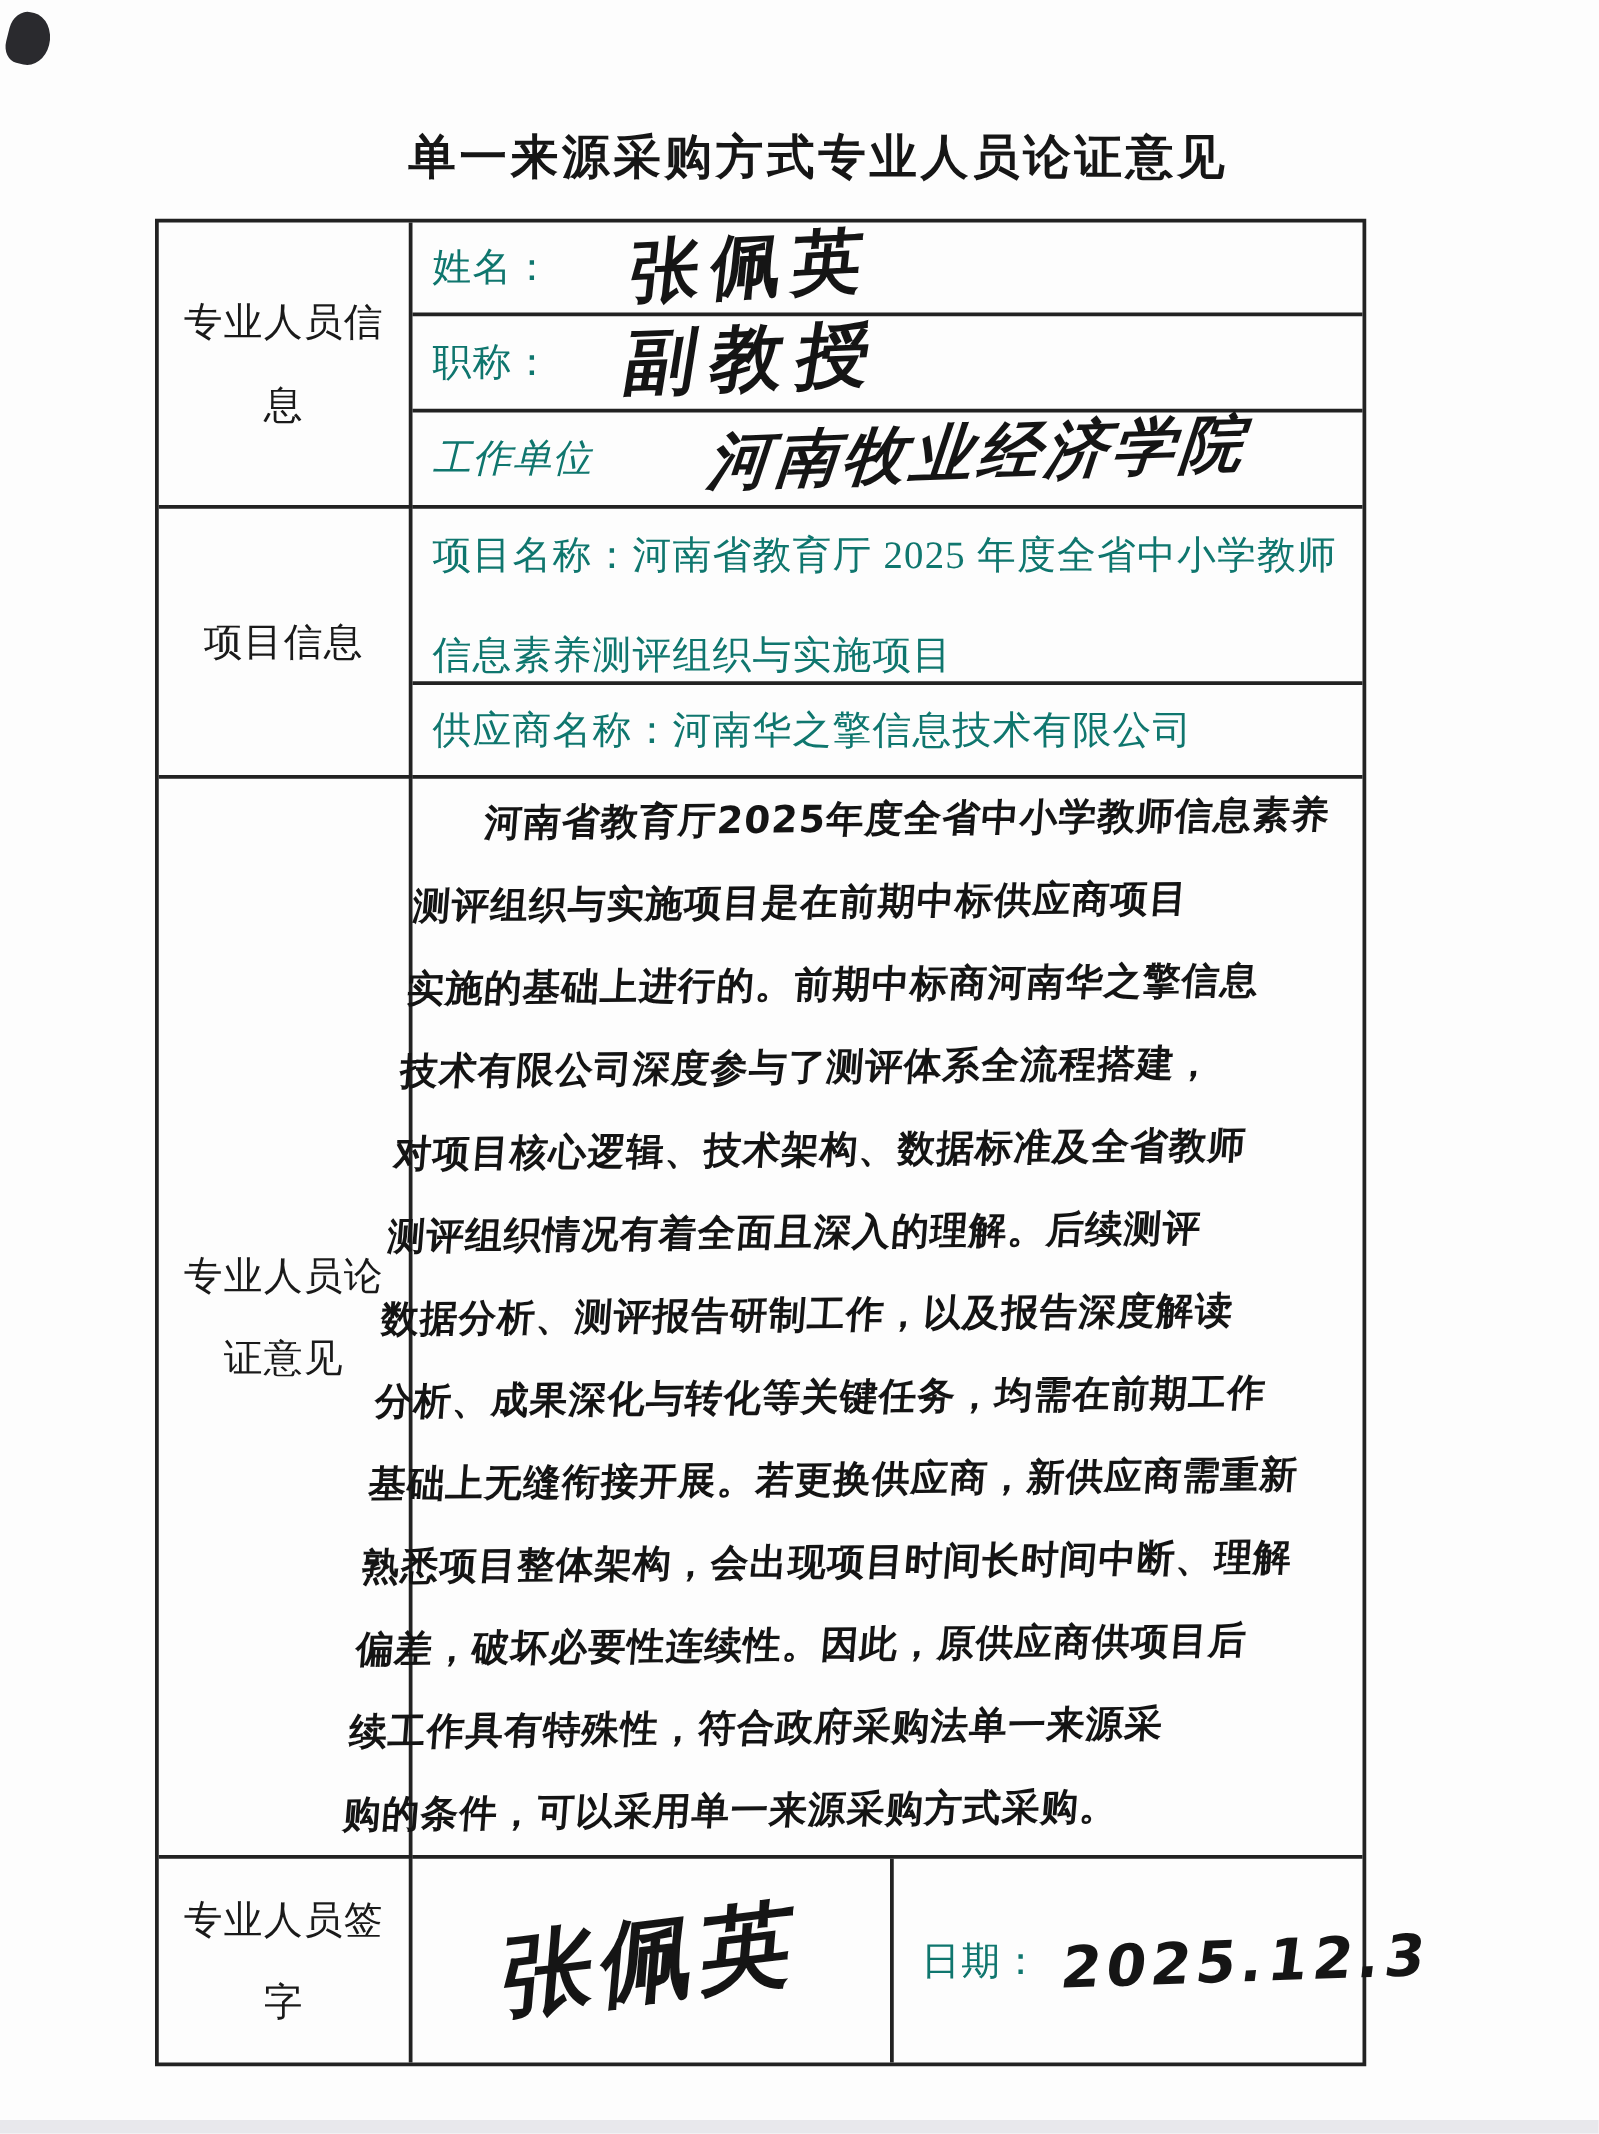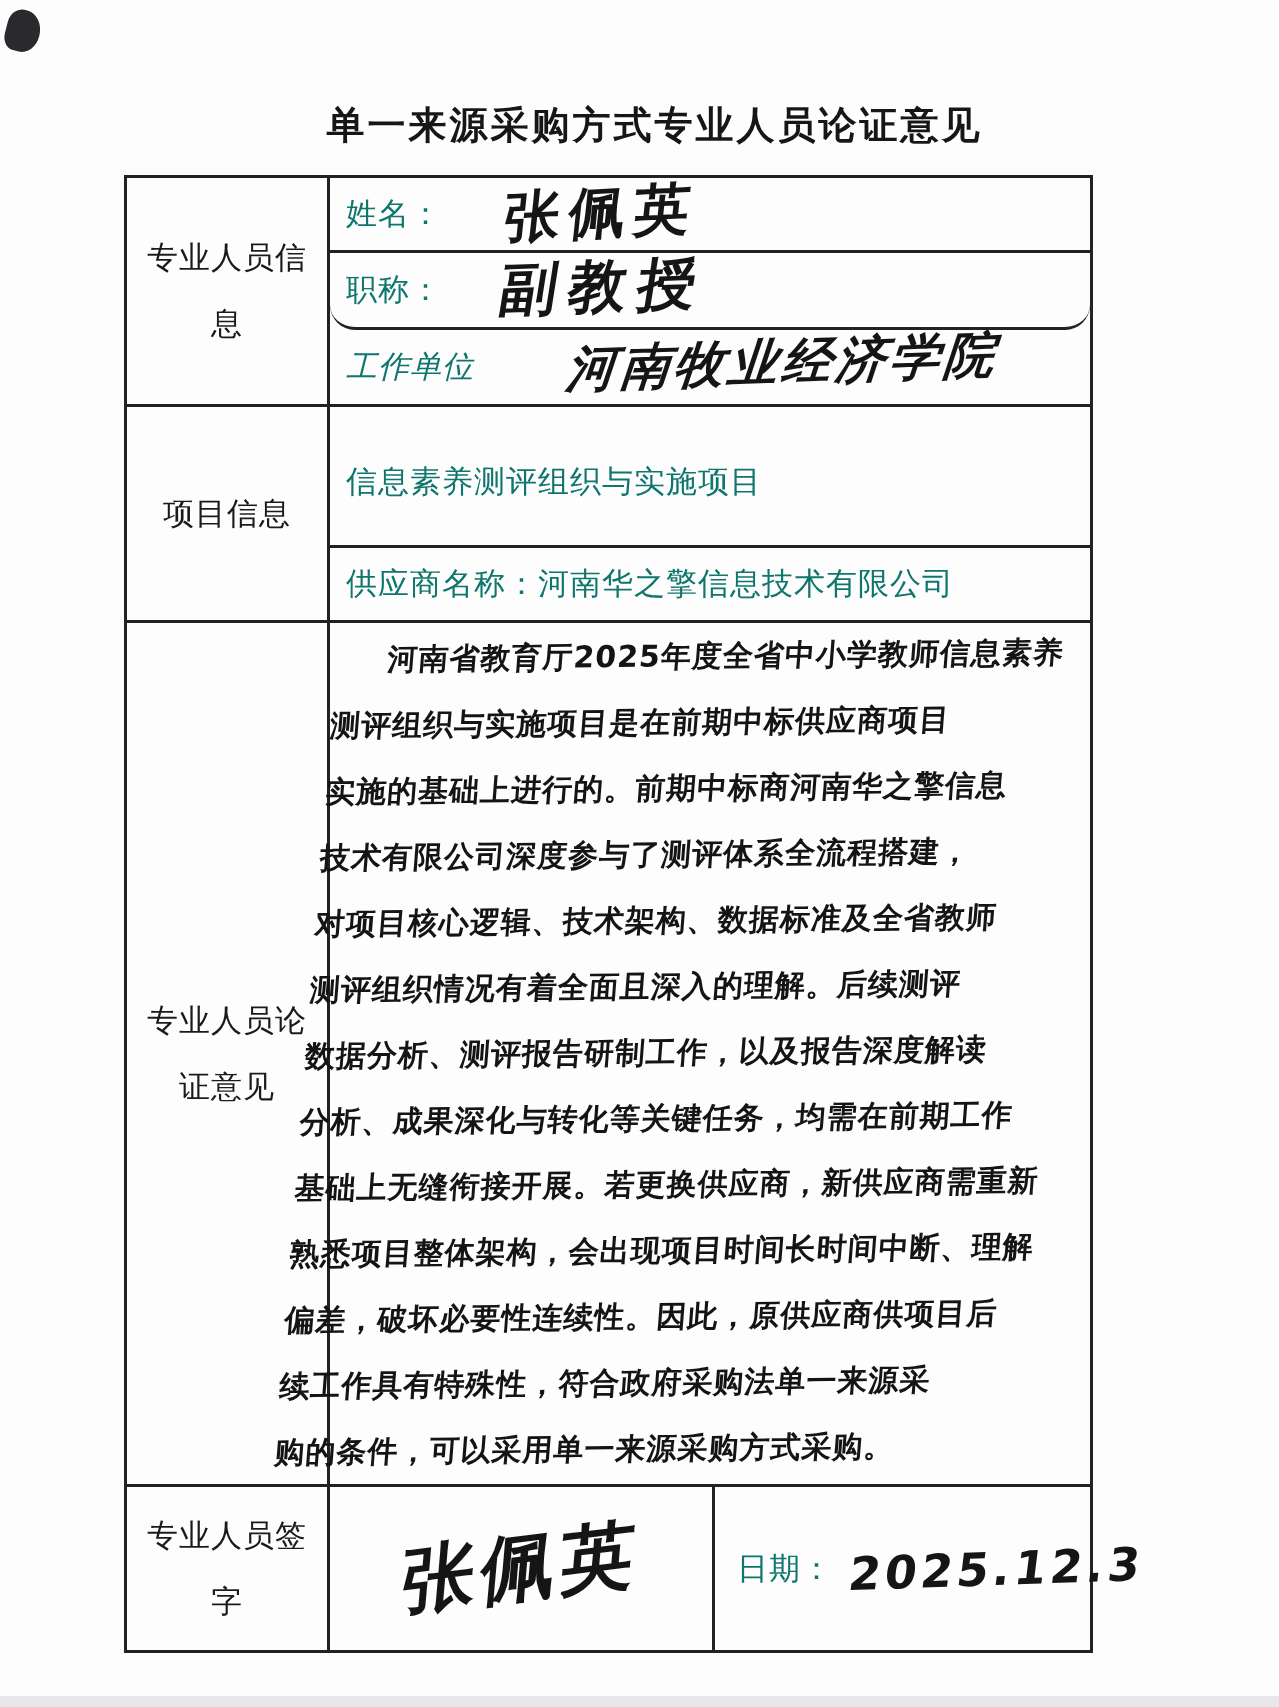--- a/index.html
+++ b/index.html
@@ -63,35 +63,38 @@
 
   <div class="cell label-cell" style="grid-column:1;grid-row:1/4;">
     <div class="label-inner">专业人员信息</div>
   </div>
 
   <div class="cell no-r field-cell" style="grid-column:2/4;grid-row:1;">
     <span class="printed">姓名：</span>
     <span class="hand hand-name">张佩英</span>
   </div>
 
-  <div class="cell no-r field-cell" style="grid-column:2/4;grid-row:2;border-radius:25px;">
+  <div class="cell no-r field-cell" style="grid-column:2/4;grid-row:2;">
     <span class="printed">职称：</span>
     <span class="hand hand-title">副教授</span>
   </div>
 
   <div class="cell no-r field-cell" style="grid-column:2/4;grid-row:3;font-style:italic;">
     <span class="printed">工作单位</span>
     <span class="hand hand-unit">河南牧业经济学院</span>
   </div>
 
   <div class="cell label-cell" style="grid-column:1;grid-row:4/6;">
     <div class="label-inner">项目信息</div>
   </div>
 
   <div class="cell no-r project-cell" style="grid-column:2/4;grid-row:4;">
+    <div>
+      <span class="printed">项目名称：</span><span class="printed">河南省教育厅 2025 年度全省中小学教师</span>
+    </div>
     <div class="project-line2 printed">信息素养测评组织与实施项目</div>
   </div>
 
   <div class="cell no-r field-cell" style="grid-column:2/4;grid-row:5;">
     <span class="printed">供应商名称：</span>
     <span class="printed">河南华之擎信息技术有限公司</span>
   </div>
 
   <div class="cell label-cell" style="grid-column:1;grid-row:6;">
     <div class="label-inner">专业人员论证意见</div>

